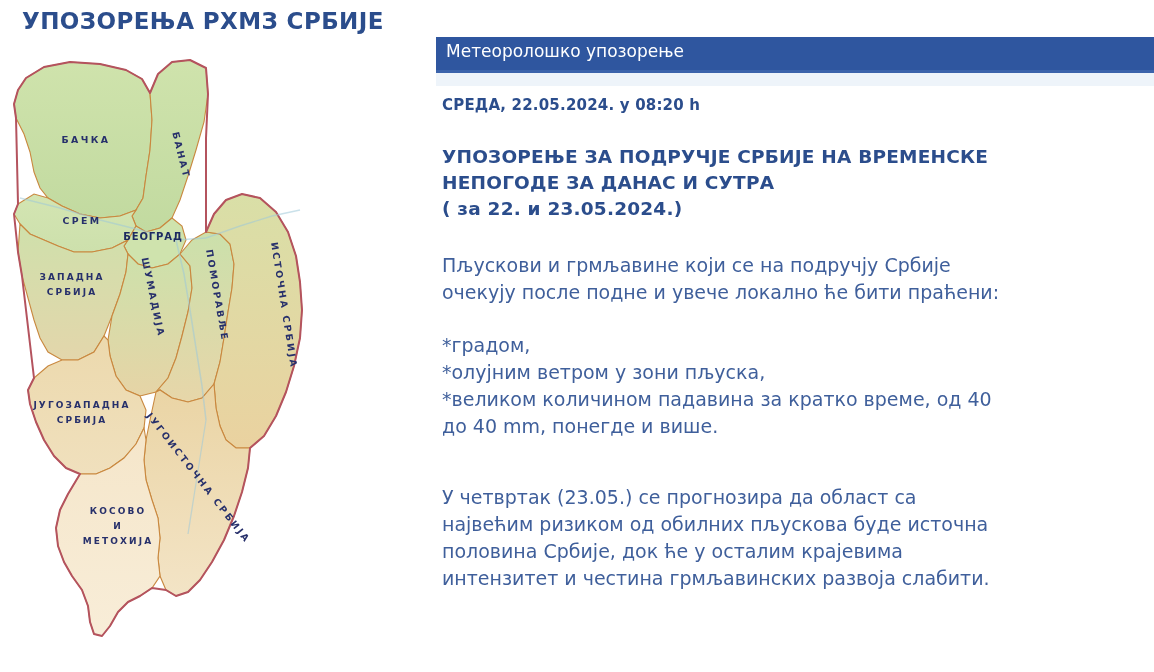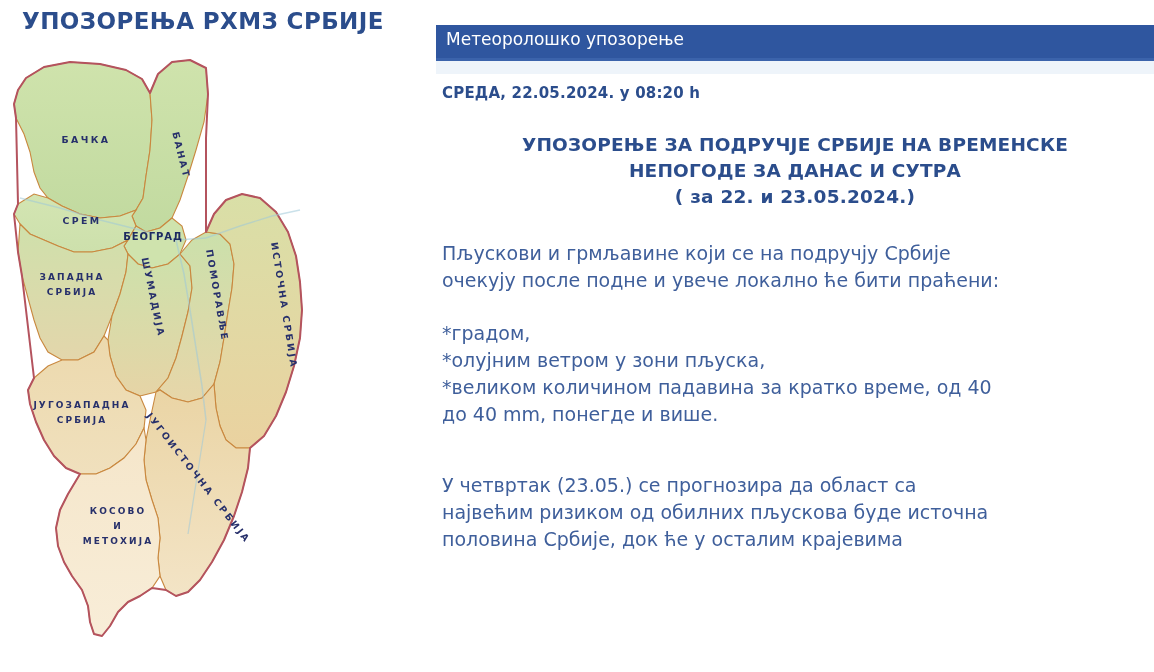--- a/index.html
+++ b/index.html
@@ -56,21 +56,21 @@
   }
   .region-label.small {
     font-size: 9px;
     letter-spacing: 2.1px;
   }
 
   
   #warning-panel {
     position: absolute;
     left: 436px;
-    top: 25px;
+    top: 37px;
     width: 718px;
     height: 631px;
   }
   #warning-header-bar {
     position: absolute;
     left: 0;
     top: 0;
     width: 718px;
     height: 33px;
     background: #2f569f;
@@ -118,21 +118,21 @@
   }
 
   .warning-title {
     font-size: 18.5px;
     font-weight: bold;
     color: #2b4d8c;
     line-height: 26px;
     letter-spacing: 0.2px;
     margin: 0 0 30px 0;
   }
-  .warning-title .tl { display: block; white-space: nowrap; text-align: center; }
+  .warning-title .tl { display: block; white-space: nowrap; }
 
   .body-para {
     font-size: 19px;
     color: #3f5f9b;
     line-height: 27px;
     margin: 0 0 26px 0;
   }
   .body-para .tl { display: block; white-space: nowrap; }
 
   .body-para.list { margin-bottom: 44px; }
@@ -344,17 +344,18 @@
       <span class="tl">*градом,</span>
       <span class="tl">*олујним ветром у зони пљуска,</span>
       <span class="tl">*великом количином падавина за кратко време, од 40</span>
       <span class="tl">до 40 mm, понегде и више.</span>
     </div>
 
     <div class="body-para">
       <span class="tl">У четвртак (23.05.) се прогнозира да област са</span>
       <span class="tl">највећим ризиком од обилних пљускова буде источна</span>
       <span class="tl">половина Србије, док ће у осталим крајевима</span>
+      <span class="tl">интензитет и честина грмљавинских развоја слабити.</span>
     </div>
 
   </div>
 
 </div>
 
 </body></html>

